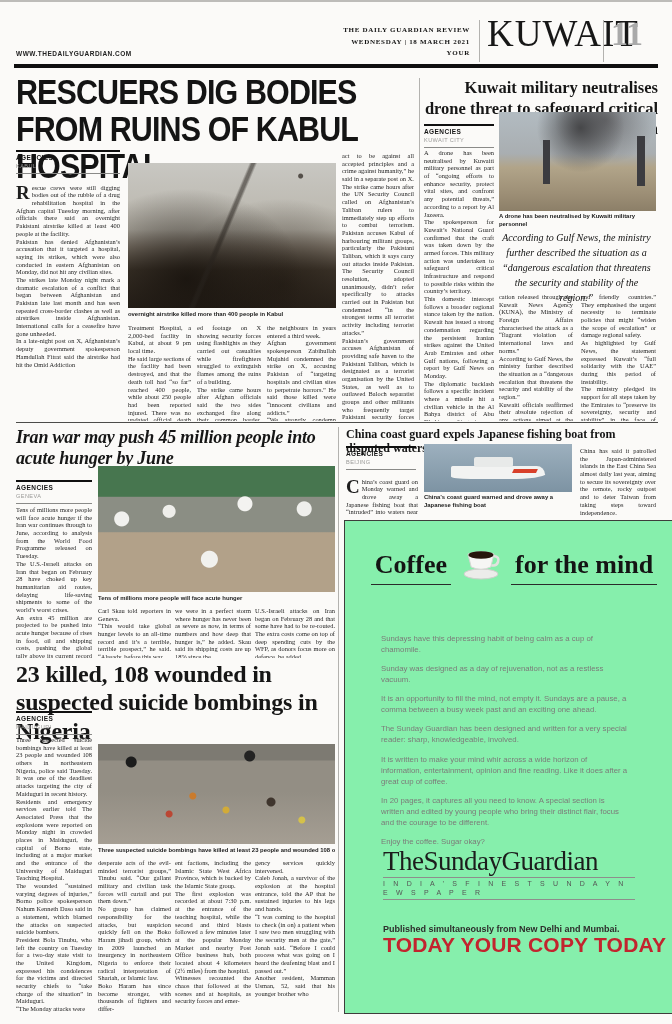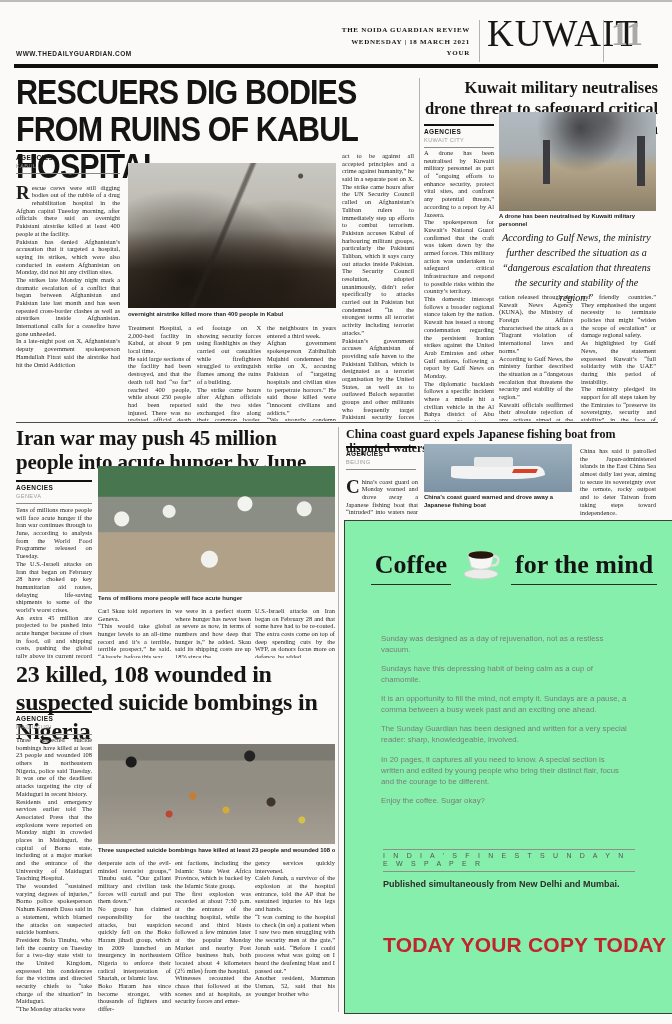--- a/index.html
+++ b/index.html
@@ -15,21 +15,21 @@
   .v1{left:479px;top:20px;height:42px;}
   .v2{left:603px;top:20px;height:42px;}
   .section-title{left:487px;top:15px;font:400 37px/1 "Liberation Serif",serif;letter-spacing:1px;color:#171717;}
   .pagenum{left:611px;top:17px;font:bold 34px/1 "Liberation Serif",serif;color:#a9a9a9;}
   .thickrule{left:14px;top:64px;width:644px;height:4px;}
   
   .h-main{left:16px;top:74px;width:470px;font:bold 35px/1.05 "Liberation Sans",sans-serif;letter-spacing:-1px;
           color:#141414;transform:scaleX(.87);transform-origin:0 0;}
   .h-serif{font-family:"Liberation Serif",serif;font-weight:bold;color:#161616;}
   .h-kuwait{left:424px;top:78px;width:234px;font-size:16.5px;line-height:1.25;text-align:right;}
-  .h-iran{left:16px;top:427px;width:321px;font-size:21px;line-height:1.14;letter-spacing:-.2px;}
+  .h-iran{left:16px;top:427px;width:321px;font-size:18px;line-height:1.14;letter-spacing:-.2px;font-style:italic;}
   .h-nigeria{left:16px;top:660px;width:322px;font-size:24px;line-height:1.18;letter-spacing:-.2px;}
   .h-china{left:346px;top:427px;width:312px;font-size:12px;line-height:1.2;}
   
   .byline{border-top:2.5px solid #101010;padding-top:2px;}
   .byline .agency{font:bold 6.5px/1.35 "Liberation Sans",sans-serif;letter-spacing:.4px;color:#141414;}
   .byline .loc{font:5.6px/1.4 "Liberation Sans",sans-serif;letter-spacing:.4px;color:#9b9a98;border-bottom:1px solid #8a8a88;padding-bottom:2px;}
   
   .body{font:6.4px/1.2 "Liberation Serif",serif;text-align:justify;white-space:pre-line;overflow:hidden;color:#1e1e1e;}
   .dropcap{float:left;font:bold 19px/.82 "Liberation Serif",serif;padding:1px 2px 0 0;white-space:normal;}
   .caption{font:bold 5.9px/1.3 "Liberation Sans",sans-serif;color:#1b1b1b;overflow:hidden;}
@@ -74,32 +74,32 @@
   .coffee-box{left:344px;top:520px;width:314px;height:492px;border:1.5px solid #3d3d3b;background:#86efac;padding-left:24px;}
   .coffee-title{position:absolute;left:0;top:30px;width:100%;display:flex;justify-content:center;align-items:center;gap:9px;}
   .ct-word{font:bold 26px/1.1 "Liberation Serif",serif;color:#141414;border-bottom:1.5px solid #2a2a2a;padding:0 4px 4px;}
   .cup{display:inline-block;margin-top:-6px;}
   .coffee-paras{position:absolute;left:36px;top:112px;width:248px;}
   .coffee-paras p{margin:0 0 8px;font:7.8px/1.42 "Liberation Sans",sans-serif;color:#7c7b79;text-align:left;}
   .tsg{position:absolute;left:38px;top:326px;width:252px;}
   .tsg-logo{font:27px/1.05 "Liberation Serif",serif;letter-spacing:-.5px;color:#1c1c1c;}
   .tsg-tagline{margin-top:2px;border-top:1px solid #8e8e8c;border-bottom:1px solid #8e8e8c;padding:2px 0;
                font:7px/1.2 "Liberation Sans",sans-serif;letter-spacing:3.2px;color:#555;}
-  .tsg-pub{margin-top:7px;font:bold 9px/1.3 "Liberation Sans",sans-serif;color:#2e2e2c;}
+  .tsg-pub{margin-top:24px;font:bold 9px/1.3 "Liberation Sans",sans-serif;color:#2e2e2c;}
   .tsg-cta{position:absolute;left:38px;top:412px;font:bold 21px/1.1 "Liberation Sans",sans-serif;letter-spacing:.2px;}
 </style>
 </head>
 <body>
 
 <div class="page">
 
   <div class="abs topline"></div>
   <div class="abs site">WWW.THEDAILYGUARDIAN.COM</div>
   <div class="abs mast">
-    <div>THE NOIDA GUARDIAN REVIEW</div>
+    <div>THE DAILY GUARDIAN REVIEW</div>
     <div>WEDNESDAY | 18 MARCH 2021</div>
     <div>YOUR</div>
   </div>
   <div class="abs vr v1"></div>
   <div class="abs section-title">KUWAIT</div>
   <div class="abs vr v2"></div>
   <div class="abs pagenum">11</div>
   <div class="abs rule thickrule"></div>
 
   <div class="abs h-main">RESCUERS DIG BODIES FROM RUINS OF KABUL HOSPITAL</div>
@@ -217,27 +217,29 @@
         <svg width="42" height="34" viewBox="0 0 42 34">
           <ellipse cx="21" cy="28" rx="17" ry="5" fill="#ececea" stroke="#cfcfcc" stroke-width="1"></ellipse>
           <path d="M8 8 q13 -4.5 26 0 l-3.2 13 q-9.8 4.5 -19.6 0 z" fill="#f6f6f4" stroke="#d6d6d3" stroke-width="1"></path>
           <ellipse cx="21" cy="9" rx="12.5" ry="3.8" fill="#26160c"></ellipse>
           <path d="M33.5 10 q6.5 0.5 4.5 6 q-1.6 4.4 -6.5 3.2" fill="none" stroke="#e2e2df" stroke-width="2.6"></path>
         </svg>
       </span>
       <span class="ct-word">for the mind</span>
     </div>
     <div class="coffee-paras">
+      <p>Sundays have this depressing habit of being calm as a cup of chamomile.</p>
       <p>Sunday was designed as a day of rejuvenation, not as a restless vacuum.</p>
-      <p>Sundays have this depressing habit of being calm as a cup of chamomile.</p>
       <p>It is an opportunity to fill the mind, not empty it. Sundays are a pause, a comma between a busy week past and an exciting one ahead.</p>
       <p>The Sunday Guardian has been designed and written for a very special reader: sharp, knowledgeable, involved.</p>
+      <p>It is written to make your mind whir across a wide horizon of information, entertainment, opinion and fine reading. Like it does after a great cup of coffee.</p>
       <p>In 20 pages, it captures all you need to know. A special section is written and edited by young people who bring their distinct flair, focus and the courage to be different.</p>
       <p>Enjoy the coffee. Sugar okay?</p>
     </div>
     <div class="tsg">
+      <div class="tsg-logo">TheSundayGuardian</div>
       <div class="tsg-tagline">I N D I A ’ S   F I N E S T   S U N D A Y   N E W S P A P E R</div>
       <div class="tsg-pub">Published simultaneously from New Delhi and Mumbai.</div>
     </div>
     <div class="tsg-cta" style="color:#c2242e;">TODAY YOUR COPY TODAY !</div>
   </div>
 
 </div>
 
 </body></html>

